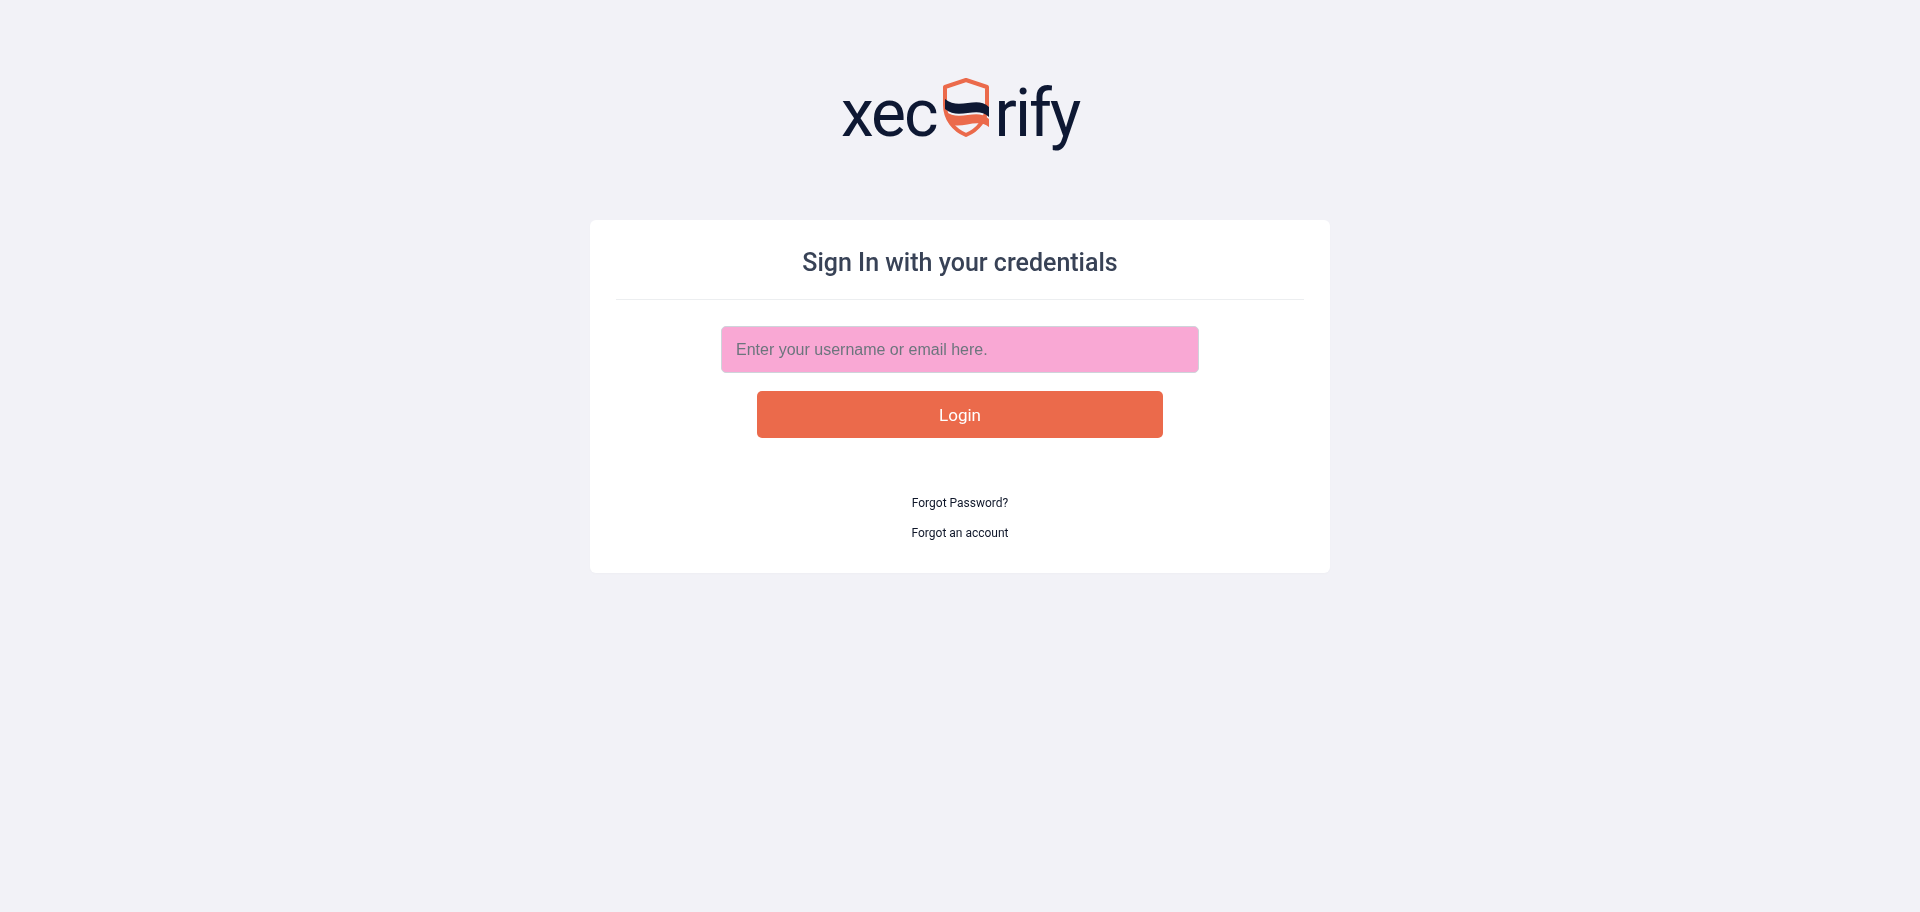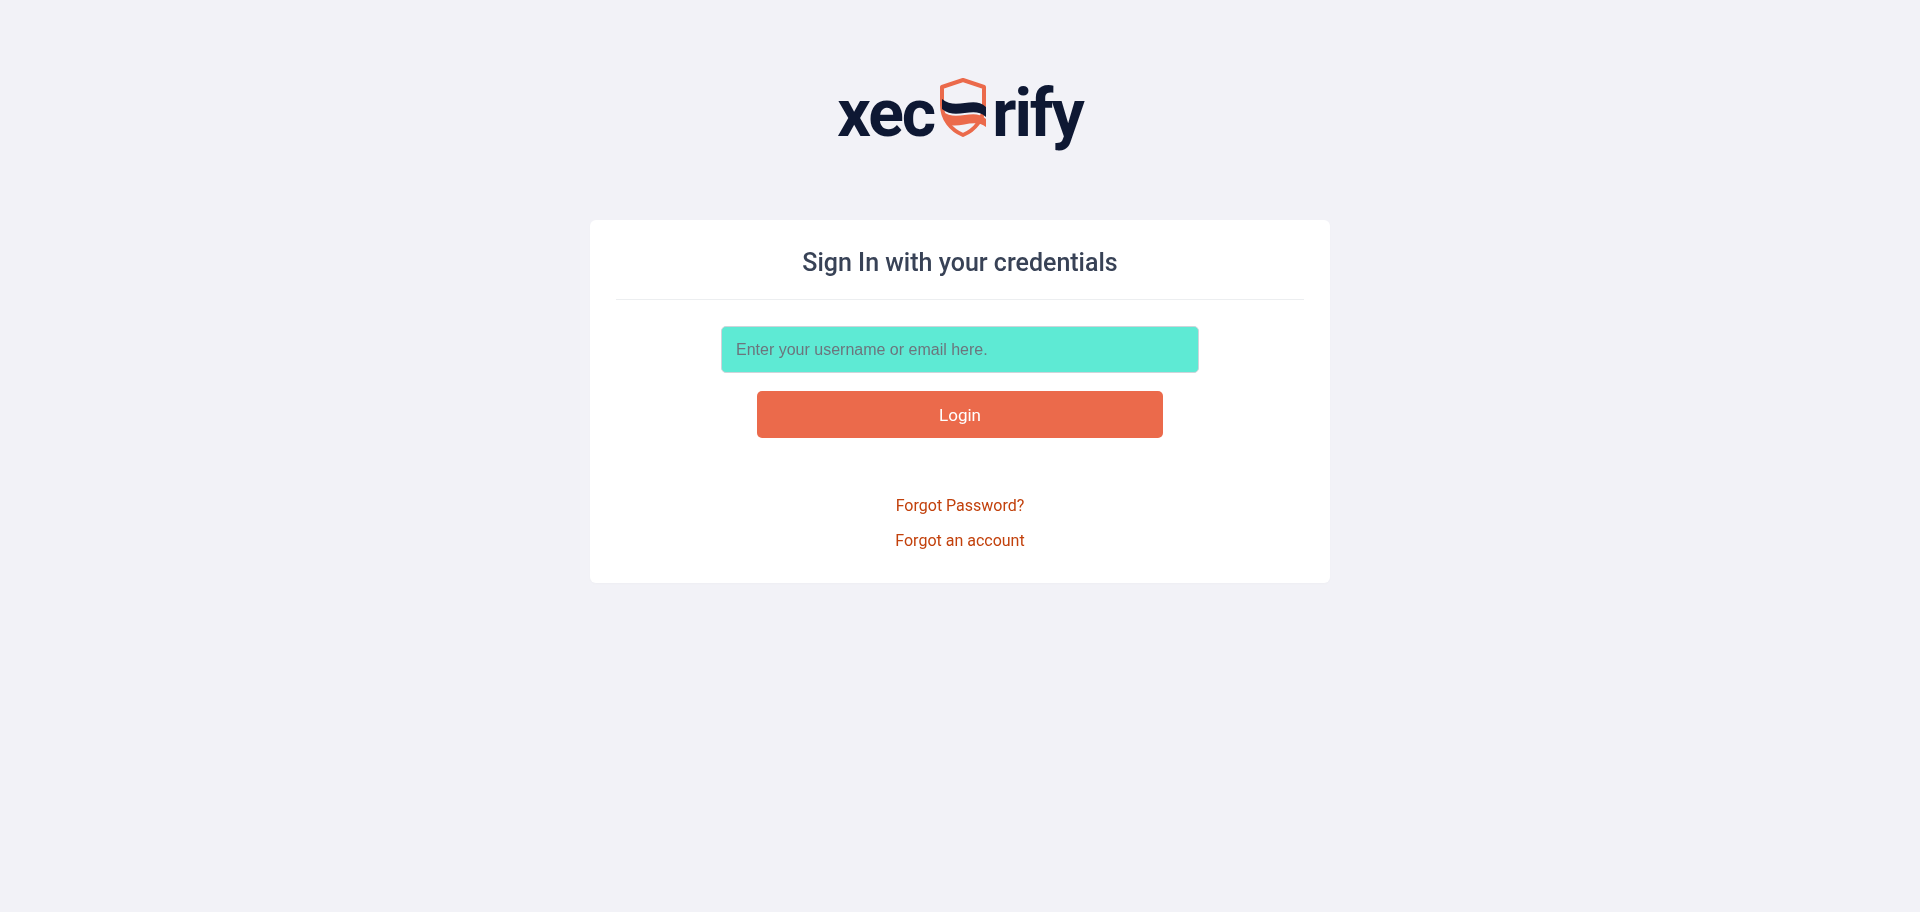--- a/index.html
+++ b/index.html
@@ -18,21 +18,21 @@
       padding-top: 70px;
     }
     .logo {
       display: flex;
       align-items: center;
       justify-content: center;
       margin-bottom: 68px;
     }
     .logo-text {
       font-size: 66px;
-      font-weight: 700;
+      font-weight: 400;
       color: #0e1833;
       letter-spacing: -2px;
       font-family: -apple-system, BlinkMacSystemFont, "Segoe UI", Roboto, sans-serif;
     }
     .logo-text-part {
       display: inline-block;
       vertical-align: middle;
     }
     .shield-icon {
       display: inline-block;
@@ -65,21 +65,21 @@
       align-items: center;
     }
     .text-input {
       width: 478px;
       height: 47px;
       border: 1px solid #ced4da;
       border-radius: 5px;
       padding: 0 14px;
       font-size: 16px;
       color: #495057;
-      background: #5eead4;
+      background: #f9a8d4;
       outline: none;
     }
     .text-input::placeholder {
       color: #6c757d;
       opacity: 1;
     }
     .login-btn {
       width: 406px;
       height: 47px;
       background-color: #eb6a4b;
@@ -93,22 +93,22 @@
       font-family: inherit;
     }
     .links {
       margin-top: 58px;
       display: flex;
       flex-direction: column;
       align-items: center;
       gap: 16px;
     }
     .link {
-      color: #c2410c;
-      font-size: 16px;
+      color: #0f172a;
+      font-size: 12px;
       text-decoration: none;
       cursor: pointer;
     }
   </style>
 </head>
 <body>
 
 <div class="logo">
   <span class="logo-text">
     <span class="logo-text-part">xec</span><span class="shield-icon"><svg viewBox="0 0 54 62" width="54" height="62">

